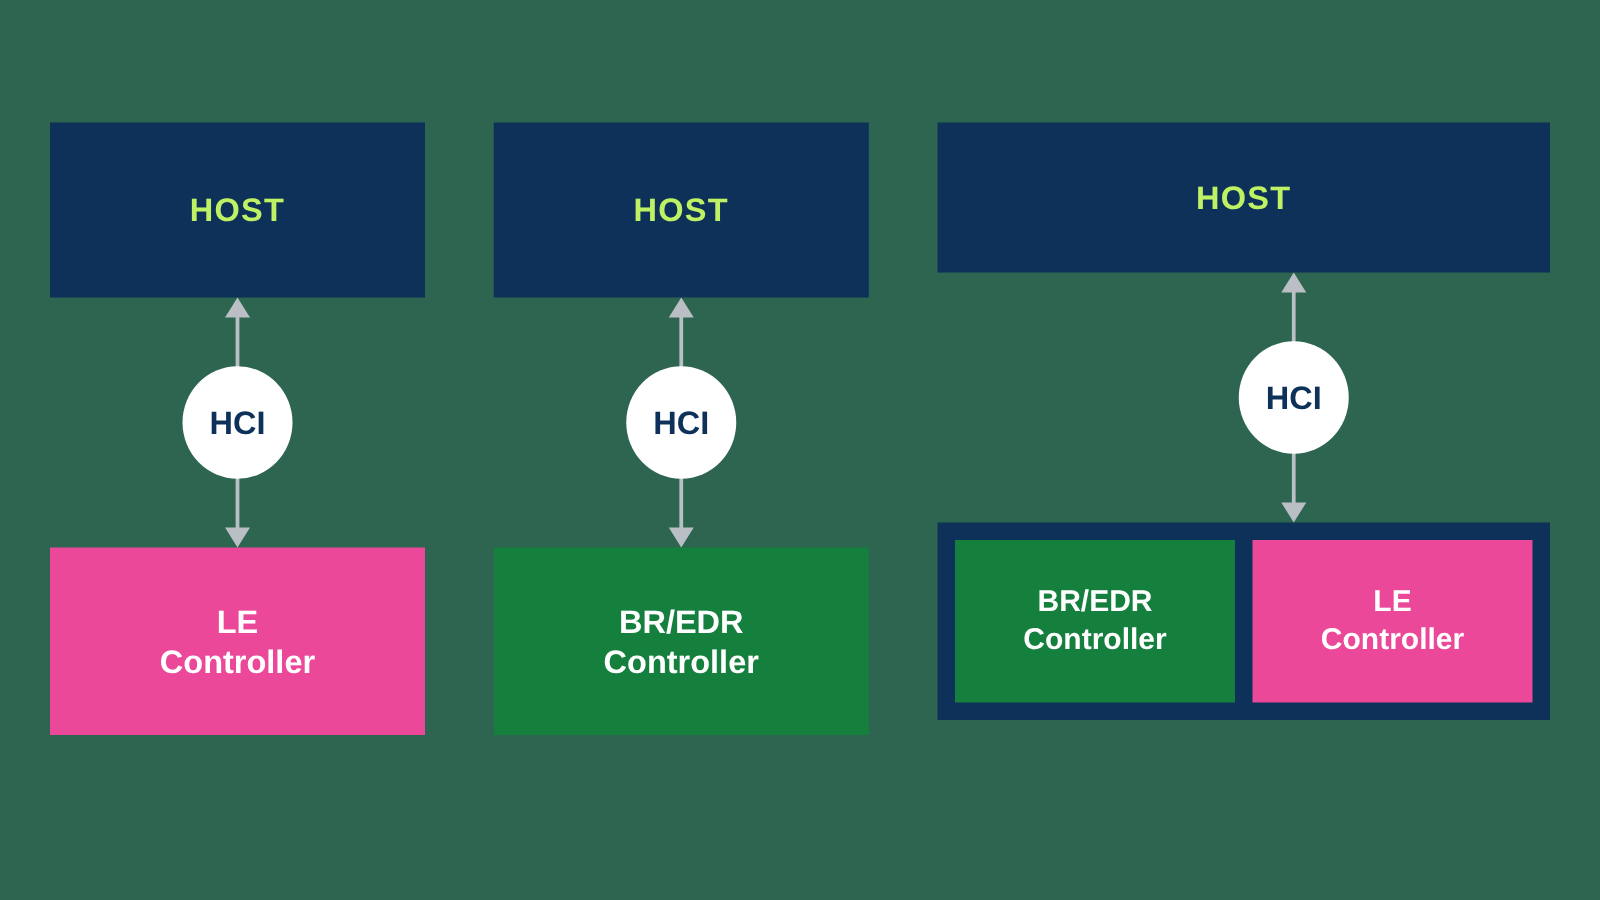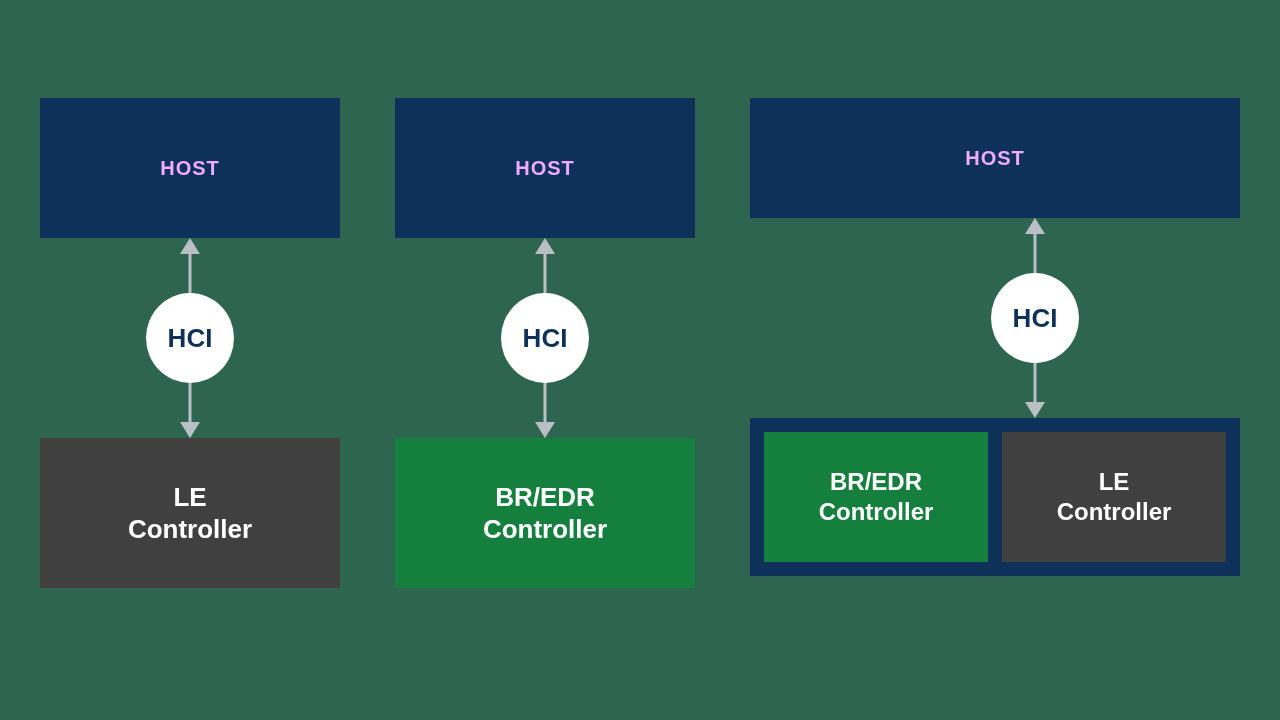--- a/index.html
+++ b/index.html
@@ -21,22 +21,22 @@
     align-items: center;
   }
   .col-a { width: 300px; }
   .col-b { width: 300px; }
   .col-c { width: 490px; }
 
   .host-box {
     width: 100%;
     height: 140px;
     background: #0d3158;
-    color: #f0abfc;
-    font-size: 20px;
+    color: #bef264;
+    font-size: 26px;
     font-weight: 700;
     letter-spacing: 1px;
     display: flex;
     align-items: center;
     justify-content: center;
   }
   .col-c .host-box { height: 120px; }
 
   .connector {
     position: relative;
@@ -96,21 +96,21 @@
     color: #ffffff;
     font-size: 26px;
     font-weight: 700;
     display: flex;
     flex-direction: column;
     align-items: center;
     justify-content: center;
     text-align: center;
     line-height: 1.25;
   }
-  .teal   { background: #404040; }
+  .teal   { background: #ec4899; }
   .amber  { background: #15803d; }
 
   .dual-box {
     width: 100%;
     background: #0d3158;
     padding: 14px;
     display: flex;
     gap: 14px;
   }
   .dual-box .inner {

